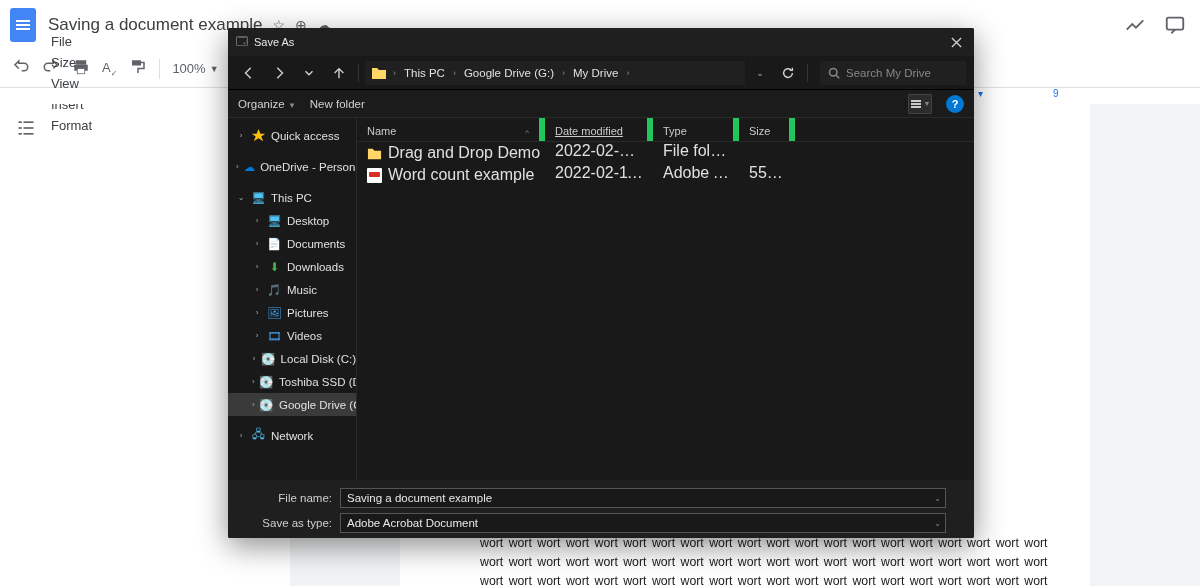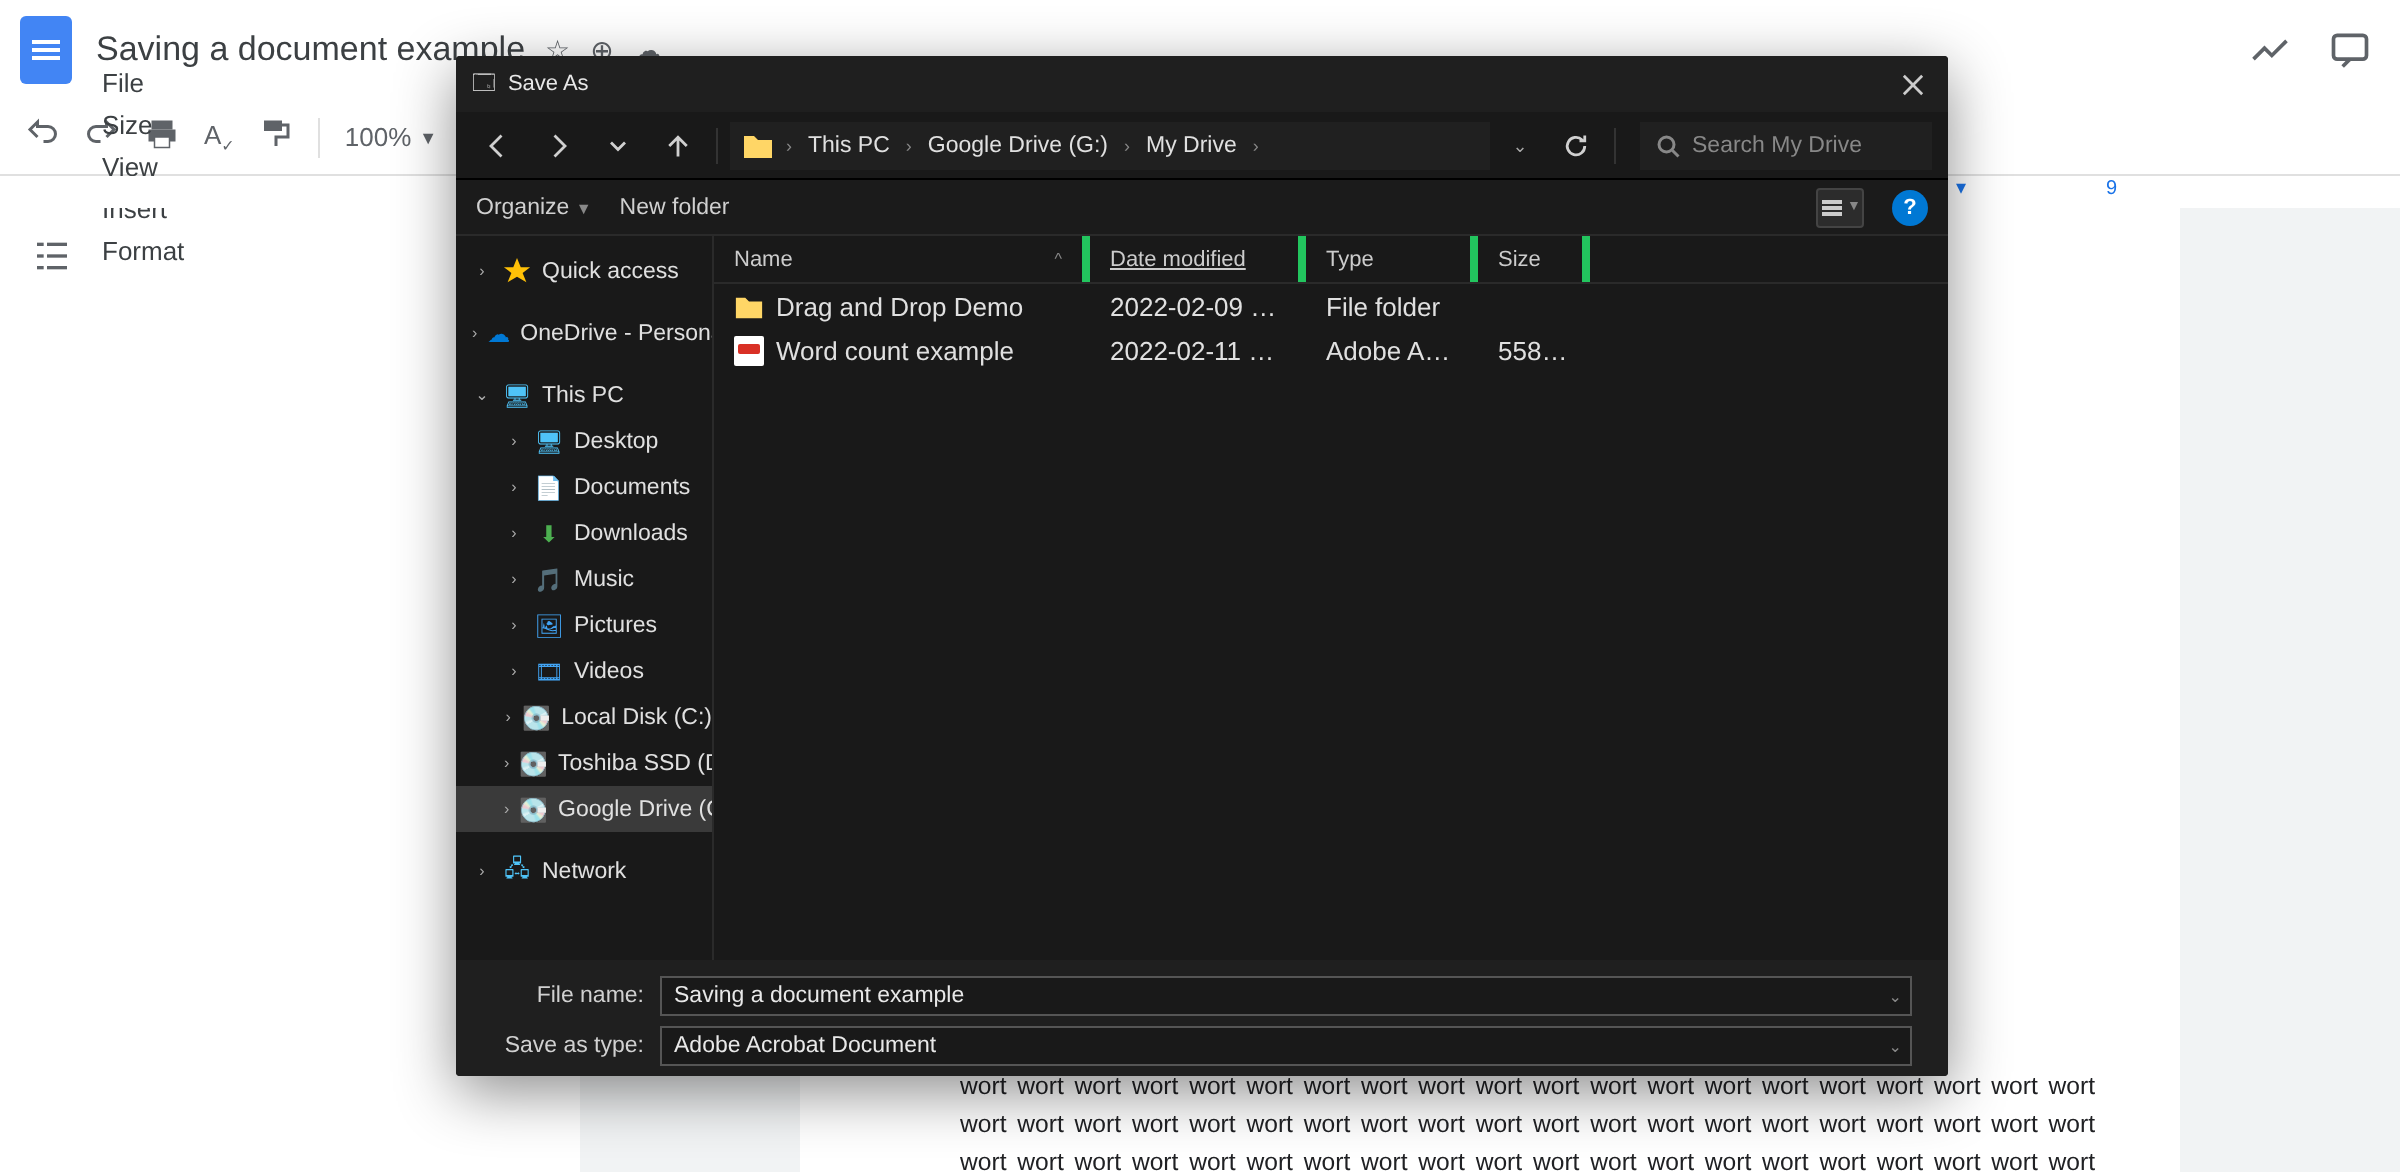--- a/index.html
+++ b/index.html
@@ -60,34 +60,34 @@
 .tree { width: 128px; background: #191919; padding: 6px 0; font-size: 11.5px; color: #e0e0e0; overflow:hidden;}
 .tree-item { display: flex; align-items: center; height: 23px; padding-left: 8px; gap: 5px; white-space:nowrap;}
 .tree-item.indent { padding-left: 24px; }
 .tree-item.selected { background: #3a3a3a; }
 .tree-item .exp { width: 10px; font-size: 8px; color: #aaa; text-align:center;}
 .tree-item .ico { width: 15px; height: 15px; display:flex; align-items:center; justify-content:center;}
 .tree-item.spacer-row { height: 8px; }
 
 .file-pane { flex: 1; background: #191919; border-left: 1px solid #2a2a2a;}
 .fp-header { display: flex; height: 24px; font-size: 11px; color: #ccc; border-bottom: 1px solid #2a2a2a;}
-.fp-header .col { padding: 4px 10px; border-right: 4px solid #22c55e; display:flex; align-items:center; gap:4px;}
+.fp-header .col { padding: 4px 10px; border-right: 6px solid #22c55e; display:flex; align-items:flex-end; gap:4px;}
 .col-name { width: 188px; }
 .col-date { width: 108px; text-decoration: underline; }
 .col-type { width: 86px; }
 .col-size { width: 56px; text-align:right; padding-right:14px;}
-.fp-row { display: flex; height: 22px; font-size: 13px; color: #e0e0e0; align-items:center;}
+.fp-row { display: flex; height: 22px; font-size: 16px; color: #e0e0e0; }
 .fp-row .cell { padding: 0 10px; white-space:nowrap; overflow:hidden; text-overflow:ellipsis;}
 .fp-row .cell.name { width: 188px; display:flex; align-items:center; gap:6px;}
 .fp-row .cell.date { width: 108px; }
 .fp-row .cell.type { width: 86px; }
 .fp-row .cell.size { width: 56px; text-align:right;}
 .file-ico { width:15px; height:15px; flex-shrink:0;}
 
-.dlg-bottom { background: #1f1f1f; padding: 8px 18px 4px; }
+.dlg-bottom { background: #1f1f1f; padding: 8px 28px 4px; }
 .field-row { display: flex; align-items: center; margin-bottom: 5px; }
 .field-label { width: 84px; text-align: right; font-size: 11.5px; color: #d0d0d0; padding-right: 8px;}
 .field-input { flex: 1; height: 20px; background: #191919; border: 1px solid #555; color: #e8e8e8; font-size: 11.5px; padding: 0 6px; display:flex; align-items:center; position:relative;}
 .field-input .dd { position:absolute; right:4px; color:#888; font-size:8px;}
 
 
 .ico-star { fill:#ffc107;}
 .ico-folder { fill:#ffd666;}
 .ico-pdf { background:#fff; border-radius:1px; position:relative;}
 .ico-pdf::after { content:""; position:absolute; left:2px; top:4px; width:11px; height:5px; background:#d93025; border-radius:1px;}

